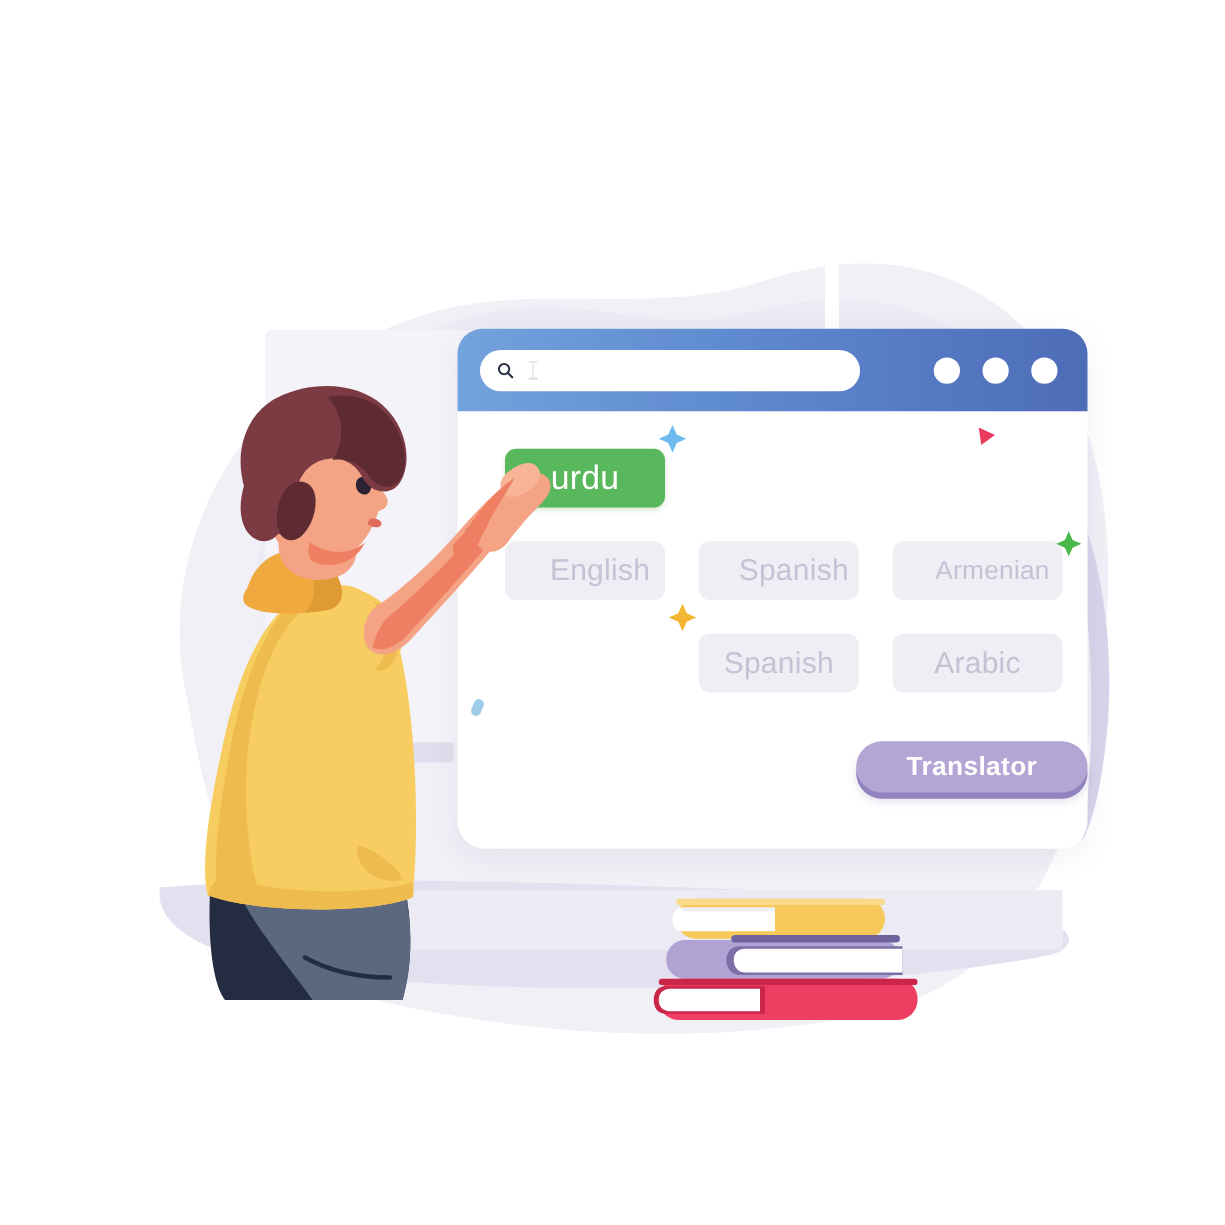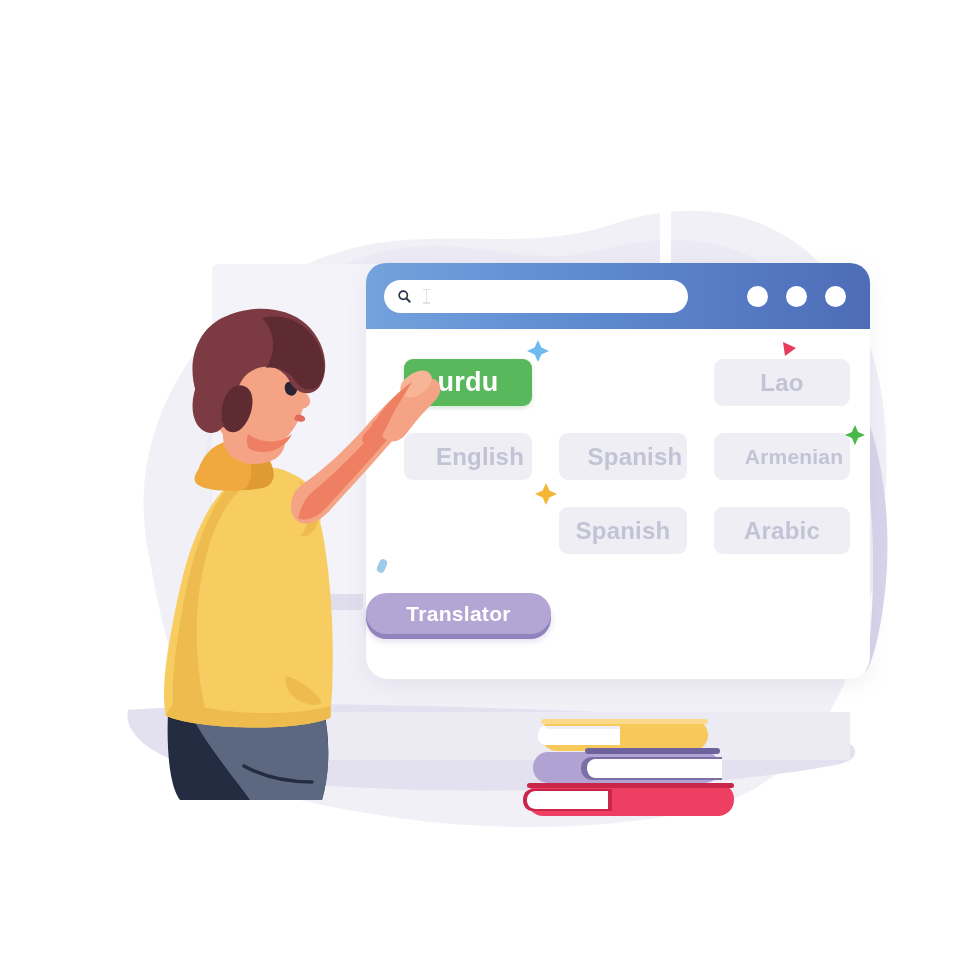--- a/index.html
+++ b/index.html
@@ -110,21 +110,20 @@
 
   
   .langgrid {
     position: absolute;
     left: 38px;
     top: 96px;
     width: 446px;
     display: grid;
     grid-template-columns: 128px 1fr 128px 1fr 136px;
     grid-template-rows: 47px 27px 47px 27px 47px;
-    font-weight: bold;
   }
   .lang {
     background: #eeeef4;
     border-radius: 9px;
     display: flex;
     align-items: center;
     justify-content: center;
     color: #c3c3d6;
     font-size: 24px;
     letter-spacing: 0.2px;
@@ -145,21 +144,21 @@
   .gy2 { grid-row: 3; padding-left: 24px; }
   .gy3 { grid-row: 5; }
 
   
   .translator-wrap {
     position: absolute;
     left: 0;
     top: 330px;
     width: 504px;
     display: flex;
-    justify-content: flex-start;
+    justify-content: flex-end;
   }
   .translator-btn {
     position: relative;
     width: 185px;
     height: 41px;
     border: none;
     padding: 0;
     border-radius: 21px;
     background: #b3a5d4;
     color: #ffffff;
@@ -227,21 +226,20 @@
       </div>
       <div class="dots">
         <span class="dot"></span>
         <span class="dot"></span>
         <span class="dot"></span>
       </div>
     </div>
 
     <div class="langgrid">
       <div class="lang selected gx1 gy1">urdu</div>
-      <div class="lang gx3 gy1">Lao</div>
 
       <div class="lang gx1 gy2">English</div>
       <div class="lang small gx3 gy2">Armenian</div>
       <div class="lang gx2 gy2">Spanish</div>
 
       <div class="lang gx2 gy3">Spanish</div>
       <div class="lang gx3 gy3">Arabic</div>
     </div>
 
     <div class="translator-wrap">

